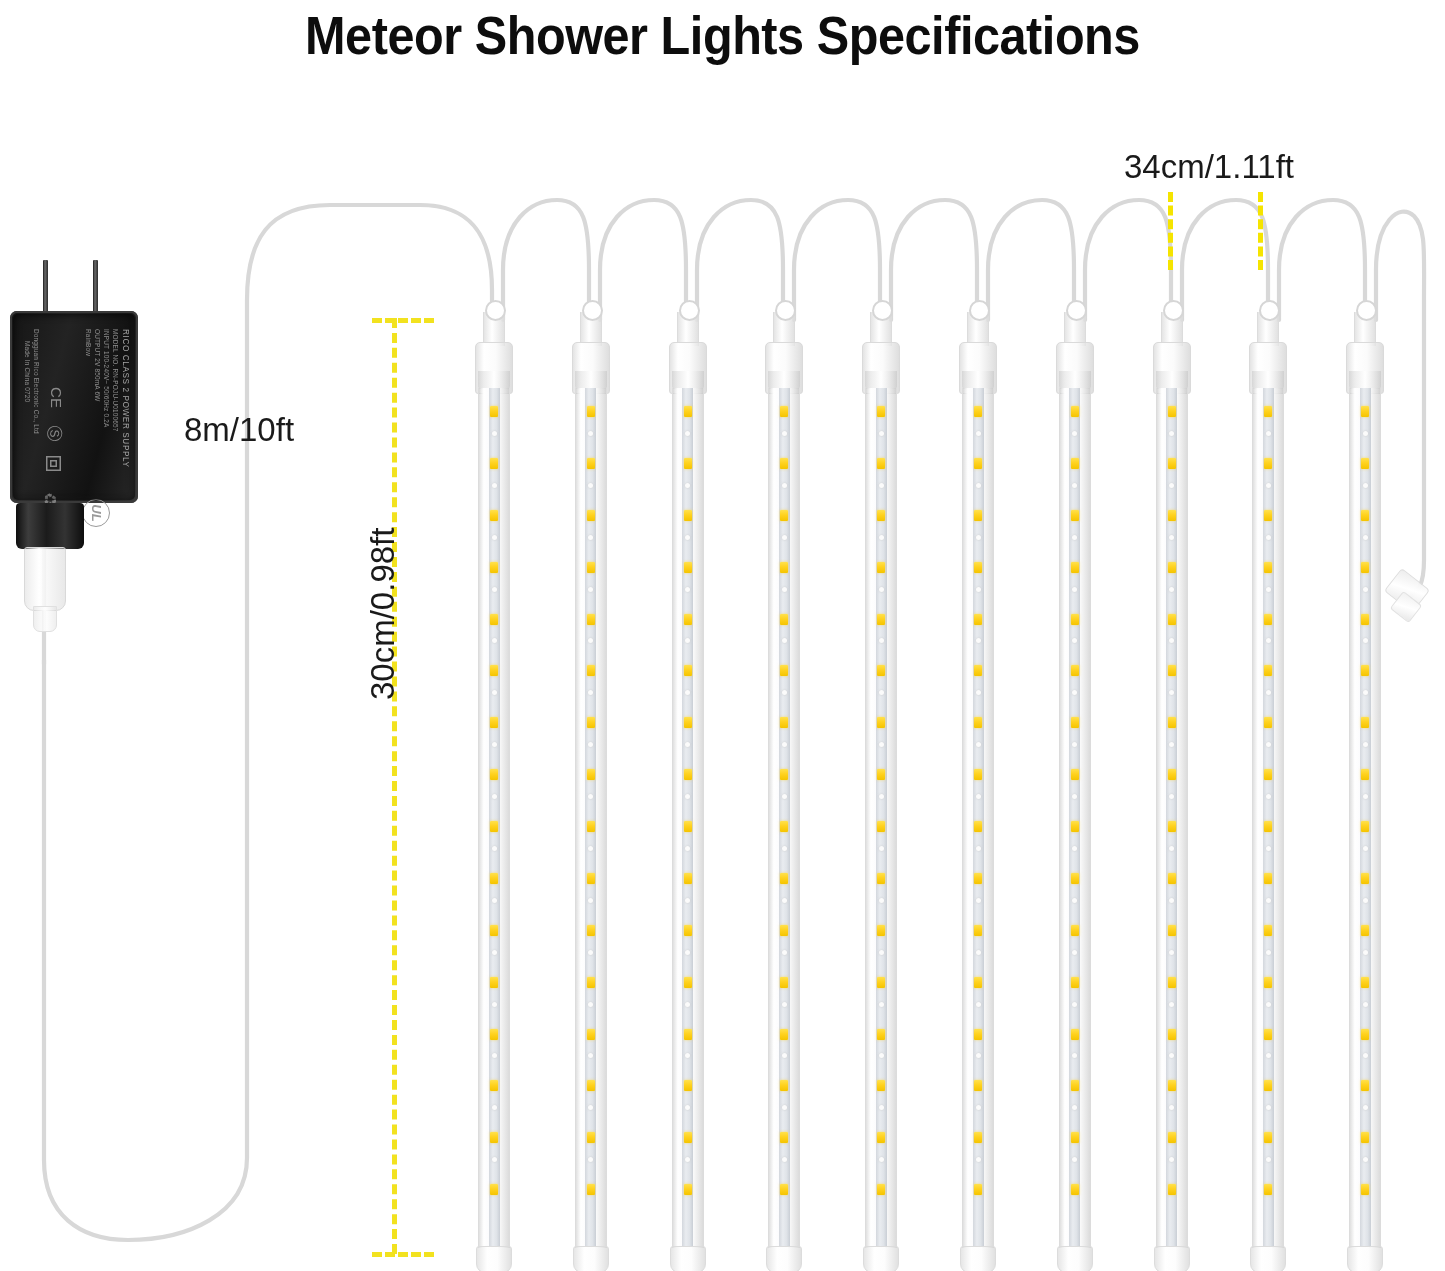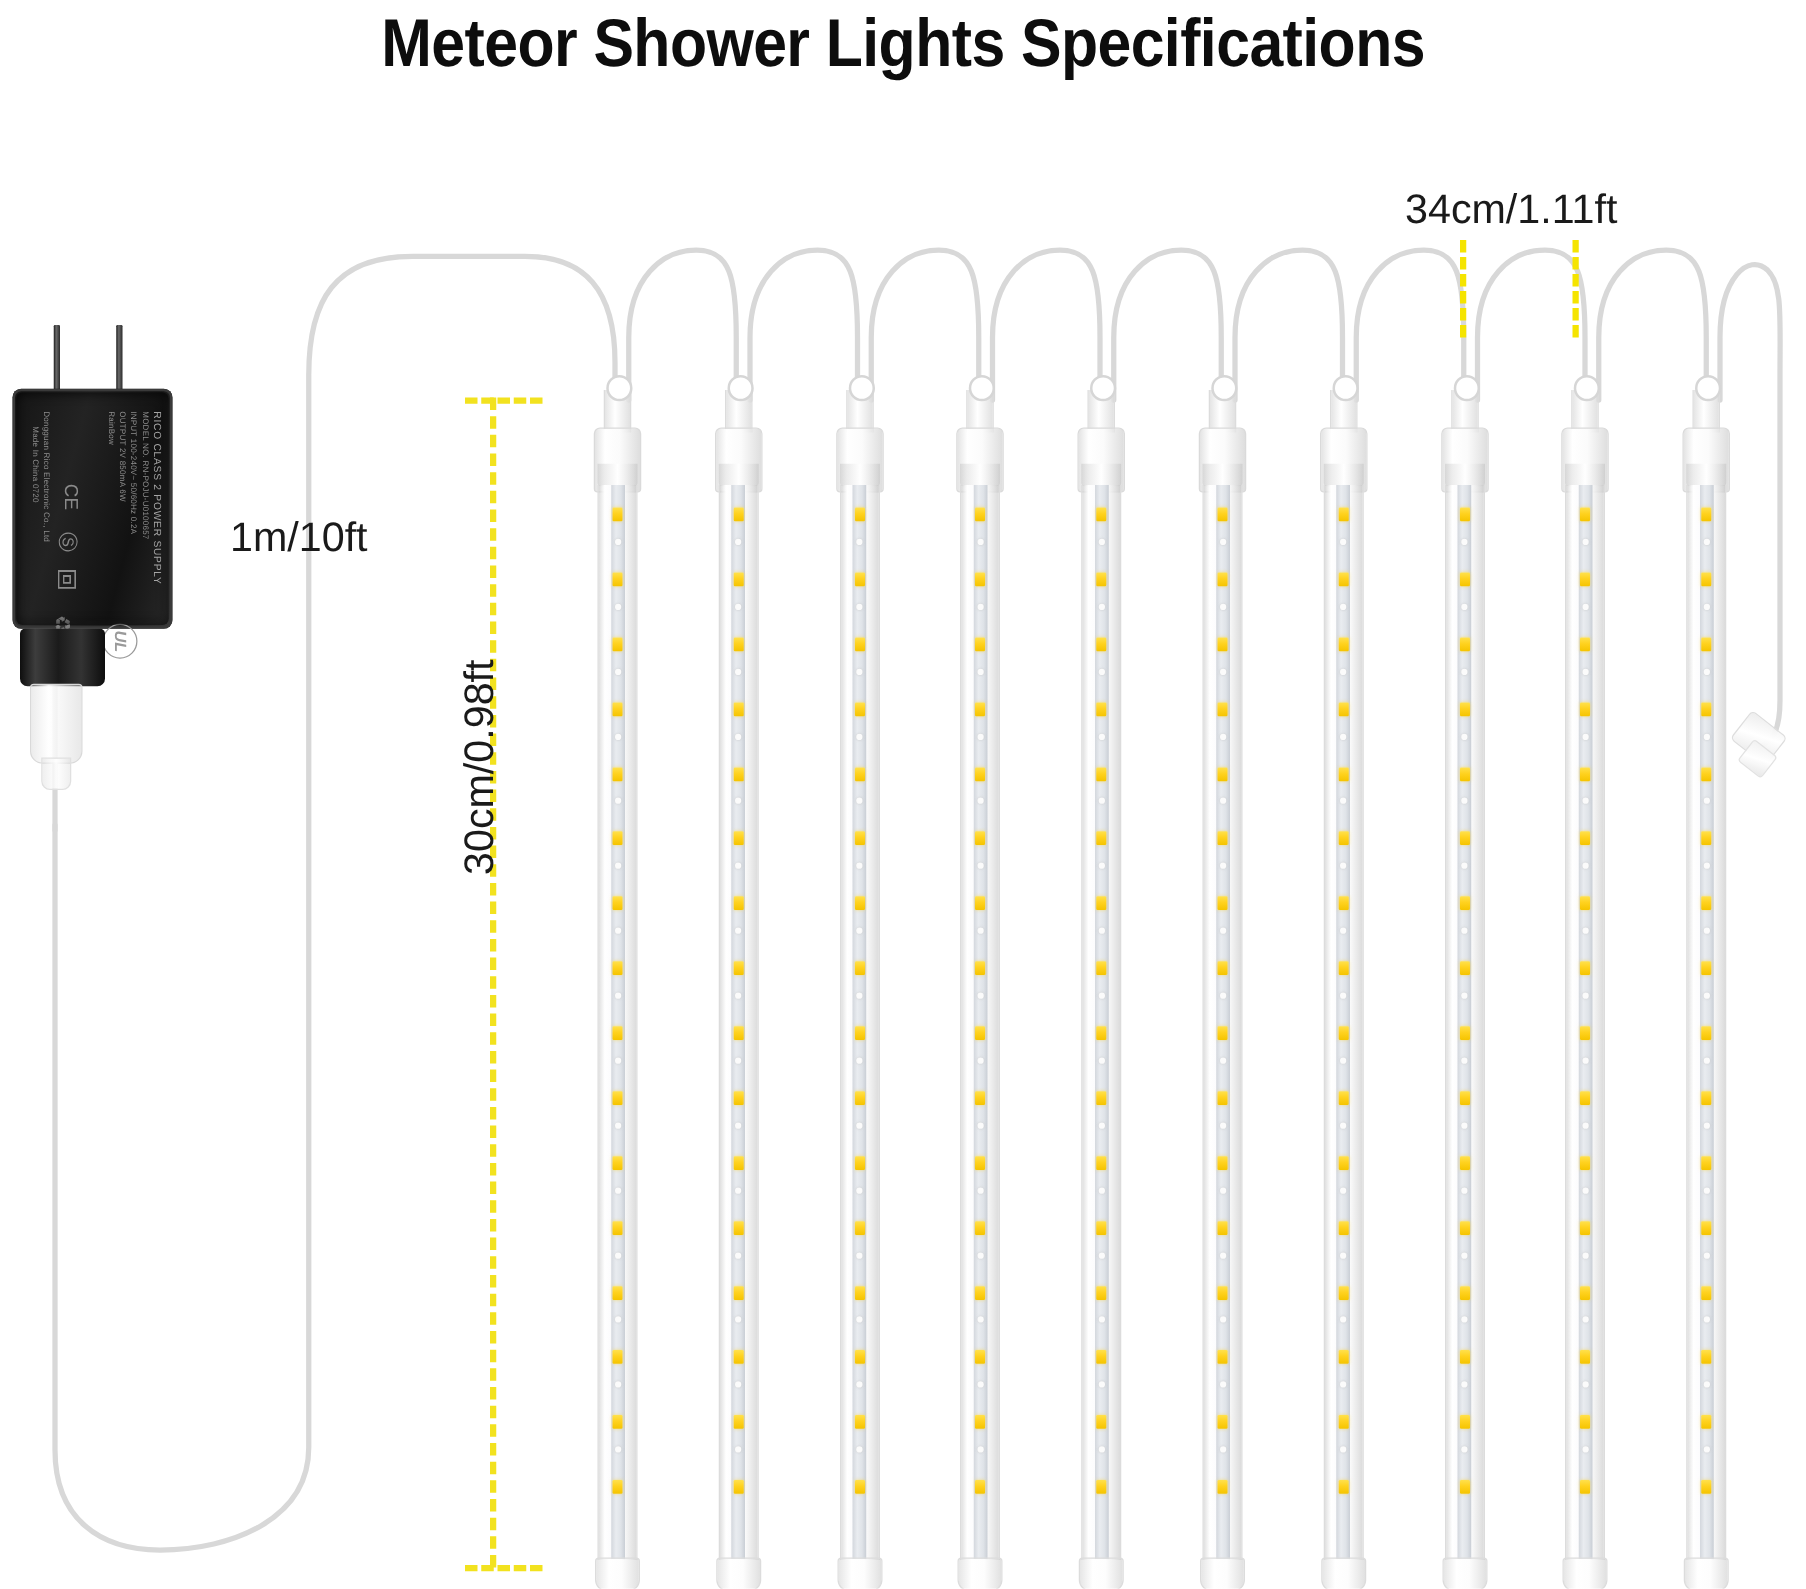--- a/index.html
+++ b/index.html
@@ -305,21 +305,21 @@
     <div class="ec-tip"></div>
   </div>
 
   <div class="dash-h" style="left:372px; top:318px; width:62px;"></div>
   <div class="dash-v" style="left:392px; top:318px; height:936px;"></div>
   <div class="dash-h" style="left:372px; top:1252px; width:62px;"></div>
 
   <div class="tick" style="left:1168px; top:192px; height:78px;"></div>
   <div class="tick" style="left:1258px; top:192px; height:78px;"></div>
 
-  <div class="dim-label" id="label-3m">1m/10ft</div>
+  <div class="dim-label" id="label-3m">8m/10ft</div>
   <div class="dim-label" id="label-34cm">34cm/1.11ft</div>
   <div class="dim-label" id="label-30cm">30cm/0.98ft</div>
 
   <div id="tubes">
       <div class="tube" style="left: 470px;">
         <div class="tube-neck"></div>
         <div class="tube-ring"></div>
         <div class="tube-cap"></div>
         <div class="tube-body">
           <div class="tube-strip">

